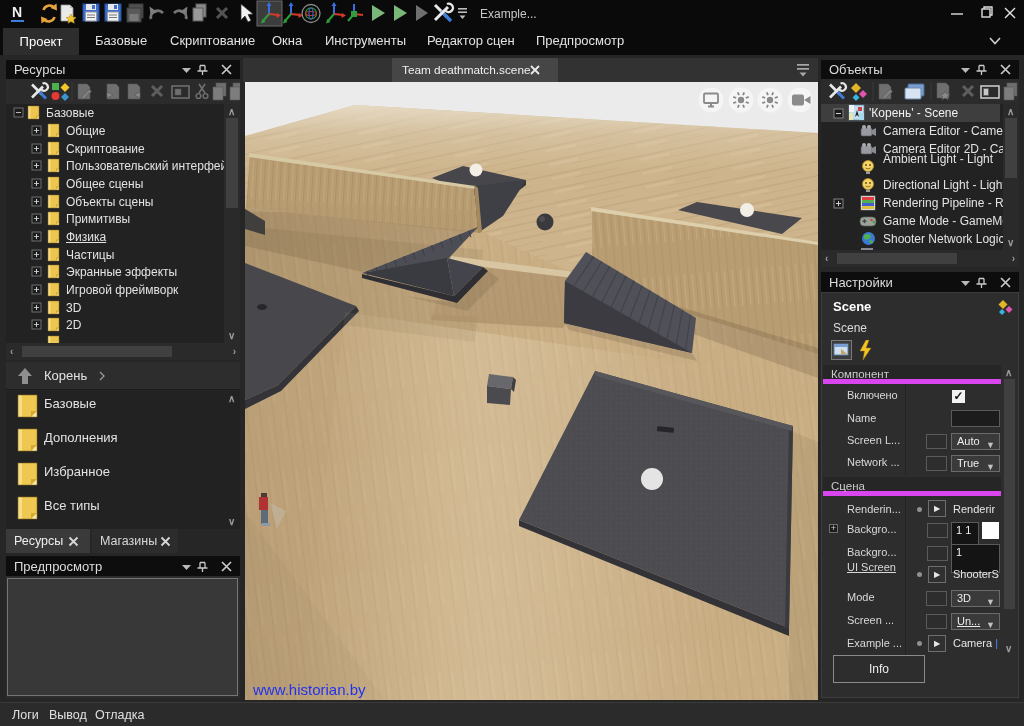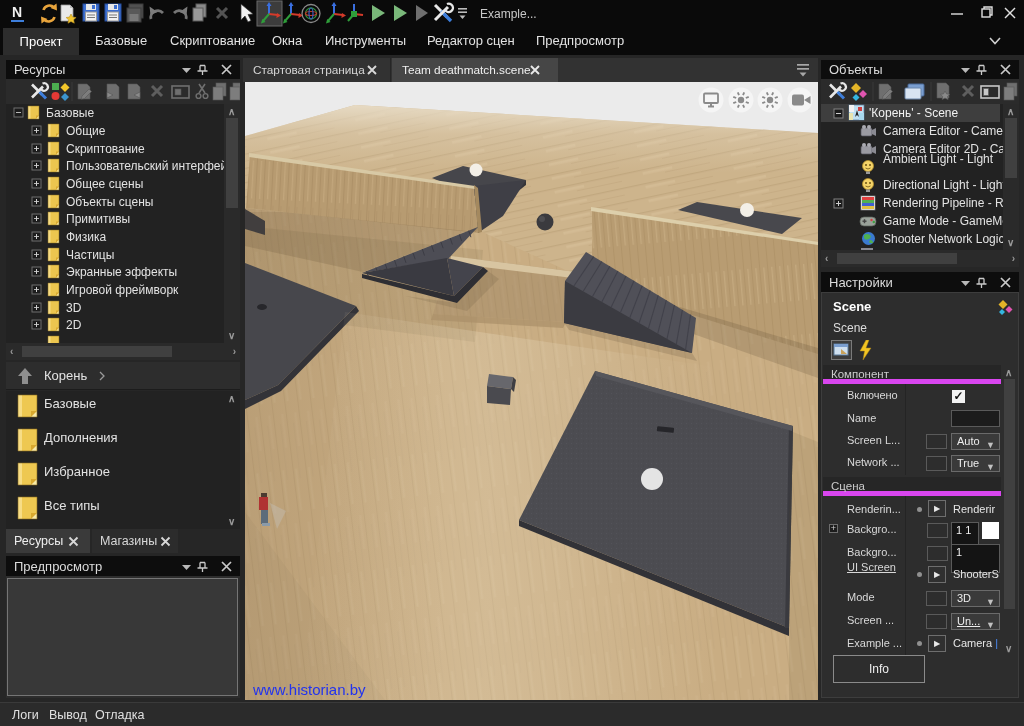--- a/index.html
+++ b/index.html
@@ -285,21 +285,21 @@
           <use href="#fold13" x="42" y="232"></use>
         </g>
       </svg>
       <div class="treetxt" style="left:40px;top:2px;">Базовые</div>
       <div class="treetxt" style="left:60px;top:20px;">Общие</div>
       <div class="treetxt" style="left:60px;top:38px;">Скриптование</div>
       <div class="treetxt" style="left:60px;top:55px;">Пользовательский интерфейс</div>
       <div class="treetxt" style="left:60px;top:73px;">Общее сцены</div>
       <div class="treetxt" style="left:60px;top:91px;">Объекты сцены</div>
       <div class="treetxt" style="left:60px;top:108px;">Примитивы</div>
-      <div class="treetxt" style="left:60px;top:126px;">Физика</div>
+      <div class="treetxt" style="left:60px;top:126px;text-decoration:underline;">Физика</div>
       <div class="treetxt" style="left:60px;top:144px;">Частицы</div>
       <div class="treetxt" style="left:60px;top:161px;">Экранные эффекты</div>
       <div class="treetxt" style="left:60px;top:179px;">Игровой фреймворк</div>
       <div class="treetxt" style="left:60px;top:197px;">3D</div>
       <div class="treetxt" style="left:60px;top:214px;">2D</div>
       <div class="sb-v" style="left:218px;top:0;width:16px;height:239px;">
         <div class="sb-arrow" style="left:4px;top:3px;">∧</div>
         <div class="sb-arrow" style="left:4px;bottom:3px;">∨</div>
         <div class="sb-thumb" style="left:2px;top:14px;width:12px;height:90px;"></div>
       </div>
@@ -373,26 +373,20 @@
       </svg>
     </div>
     <div class="abs" style="left:6px;top:576px;width:234px;height:122px;background:#2d2d2d;">
       <div class="abs" style="left:1px;top:2px;width:231px;height:118px;background:#383838;border:1px solid #757575;"></div>
     </div>
   </div>
 
   <div id="center">
 
     <div class="abs" style="left:243px;top:58px;width:575px;height:24px;background:#323232;">
-      <div class="abs" style="left:0;top:0;width:148px;height:24px;background:#323232;color:#d6d6d6;font-size:13px;border-right:1px solid #262626;">
-        <span class="abs" style="left:10px;top:5px;font-size:11.8px;">Стартовая страница</span>
-        <svg class="abs" style="left:123px;top:6px;" width="12" height="12">
-            <path d="M2 2 l8 8 M10 2 l-8 8" stroke="#d8d8d8" stroke-width="1.9"></path>
-          </svg>
-      </div>
       <div class="abs" style="left:149px;top:0;width:166px;height:24px;background:#464646;color:#f0f0f0;font-size:13px;">
         <span class="abs" style="left:10px;top:5px;font-size:11.8px;">Team deathmatch.scene</span>
         <svg class="abs" style="left:137px;top:6px;" width="12" height="12">
             <path d="M2 2 l8 8 M10 2 l-8 8" stroke="#e8e8e8" stroke-width="1.9"></path>
           </svg>
       </div>
       <svg class="abs" style="left:552px;top:5px;" width="16" height="14">
         <rect x="2" y="1" width="12" height="1.7" fill="#a8a8a8"></rect>
         <rect x="2" y="5" width="12" height="1.7" fill="#a8a8a8"></rect>
         <path d="M4.5 9.5 l7 0 -3.5 4 z" fill="#a8a8a8"></path>

